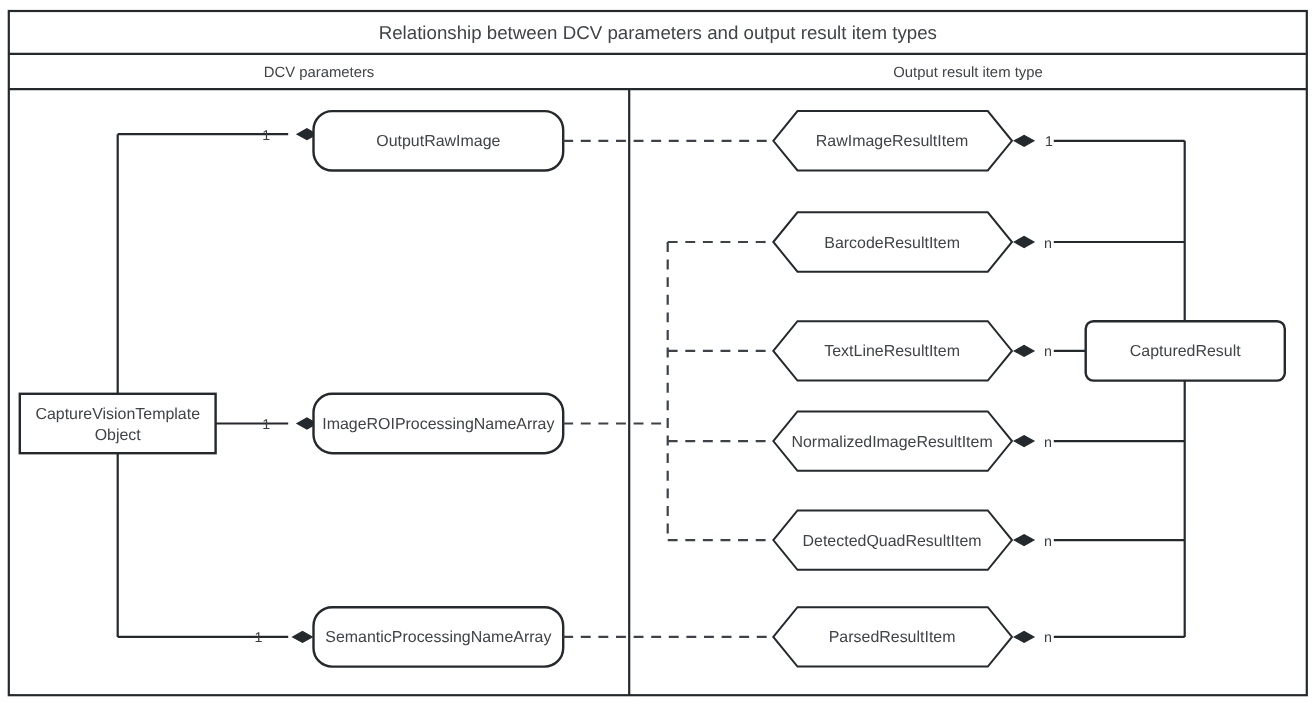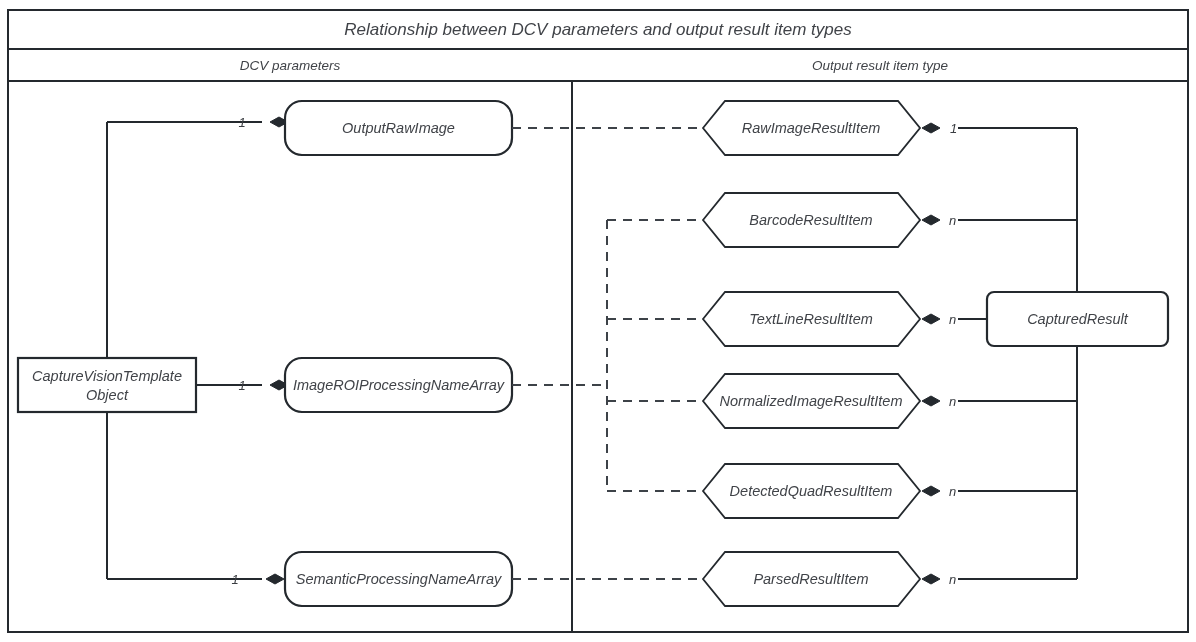--- a/index.html
+++ b/index.html
@@ -2,21 +2,21 @@
 <html><head>
 <meta charset="utf-8">
 <style>
   html,body{margin:0;padding:0;background:#ffffff;}
   body{
     width:1196px;height:642px;
     font-family:"Liberation Sans","DejaVu Sans",sans-serif;
     color:#24292e;
     overflow:hidden;
   }
-  #diagram-root{position:relative;width:1196px;height:642px;font-style:italic;}
+  #diagram-root{position:relative;width:1196px;height:642px;}
   svg#diagram{display:block;width:1196px;height:642px;}
   .frame-line{stroke:#24292e;stroke-width:2;fill:none;}
   .node-shape{stroke:#24292e;stroke-width:2.2;fill:#ffffff;}
   .node-shape-thin{stroke:#24292e;stroke-width:1.8;fill:#ffffff;}
   .edge-solid{stroke:#24292e;stroke-width:2;fill:none;stroke-linecap:butt;}
   .edge-dashed{stroke:#3d4248;stroke-width:2;fill:none;stroke-dasharray:9 7;}
   .diamond{fill:#24292e;stroke:#24292e;stroke-width:1;}
   text{font-family:"Liberation Sans","DejaVu Sans",sans-serif;fill:#404348;}
   .t-title{font-size:17px;}
   .t-colhead{font-size:13.5px;}

